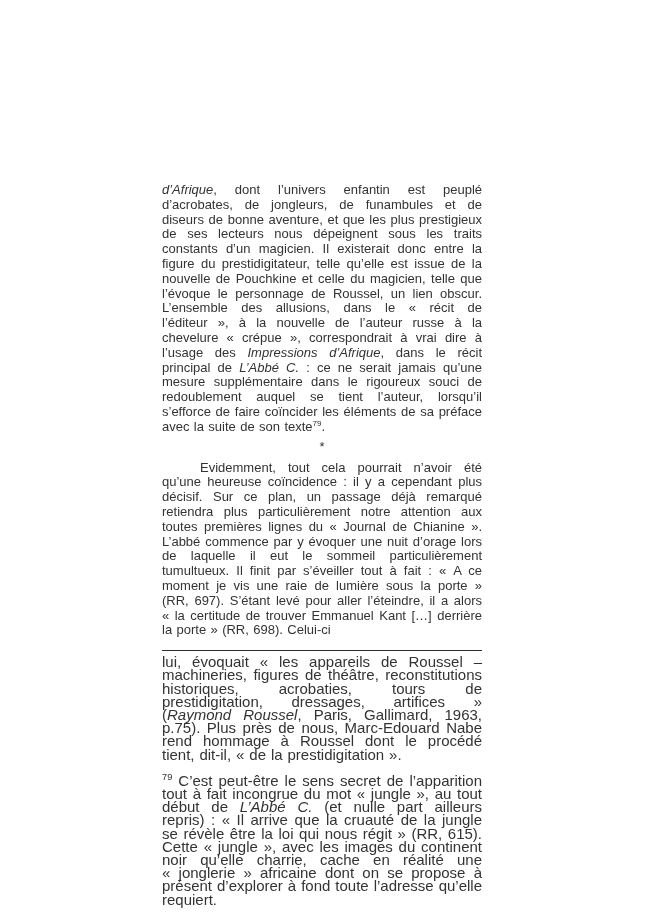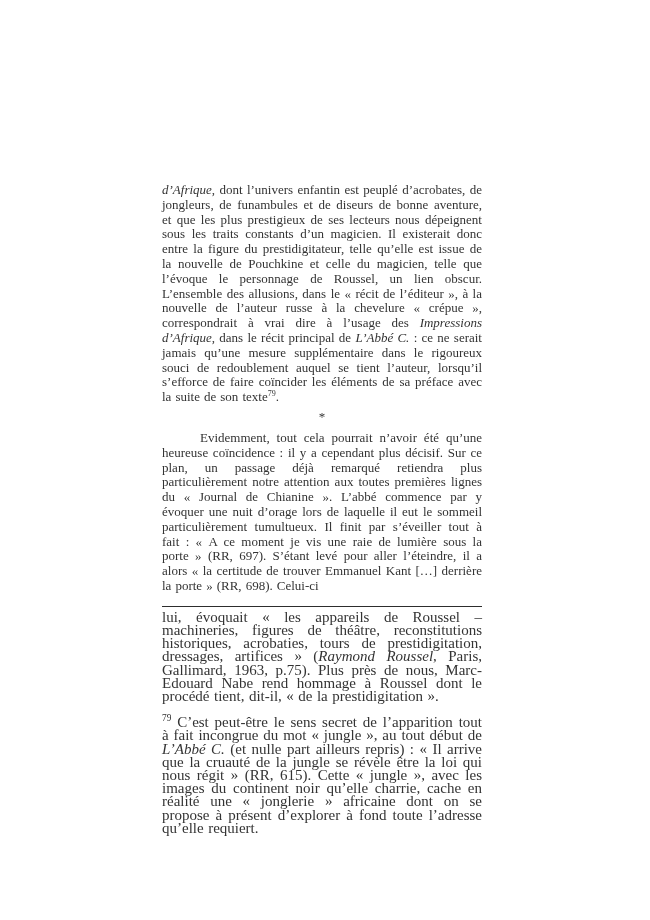--- a/index.html
+++ b/index.html
@@ -6,21 +6,21 @@
     margin: 0;
     padding: 0;
     background: #ffffff;
   }
   .page {
     position: relative;
     width: 650px;
     height: 920px;
     background: #ffffff;
     overflow: hidden;
-    font-family: Liberation Serif, serif;
+    font-family: Liberation Sans, sans-serif;
     color: #333333;
   }
   .text-block {
     position: absolute;
     left: 162px;
     top: 183px;
     width: 320px;
   }
   .para {
     margin: 0;

